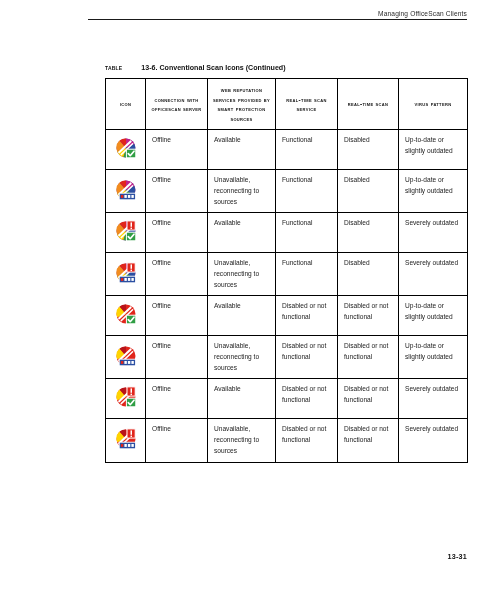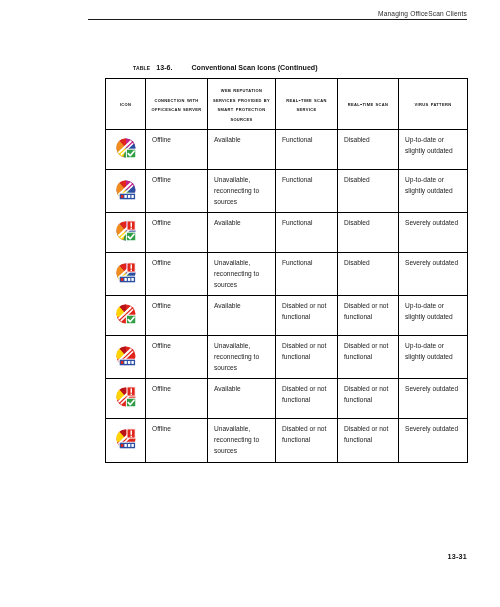--- a/index.html
+++ b/index.html
@@ -43,25 +43,24 @@
     top: 64px;
     font-size: 7.1px;
     font-weight: bold;
     color: #111;
     white-space: nowrap;
   }
   .table-caption .cap-label {
     font-variant: small-caps;
     text-transform: lowercase;
     letter-spacing: 0.2px;
-    margin-left: 28px;
   }
   .table-caption .cap-label::first-letter { text-transform: uppercase; }
-  .table-caption .cap-num { margin-left: 4px; }
-  .table-caption .cap-title { margin-left: 17px; }
+  .table-caption .cap-num { margin-left: 17px; }
+  .table-caption .cap-title { }
 
   
   .scan-table {
     position: absolute;
     left: 105px;
     top: 78px;
     width: 362px;
     border-collapse: collapse;
     table-layout: fixed;
   }

